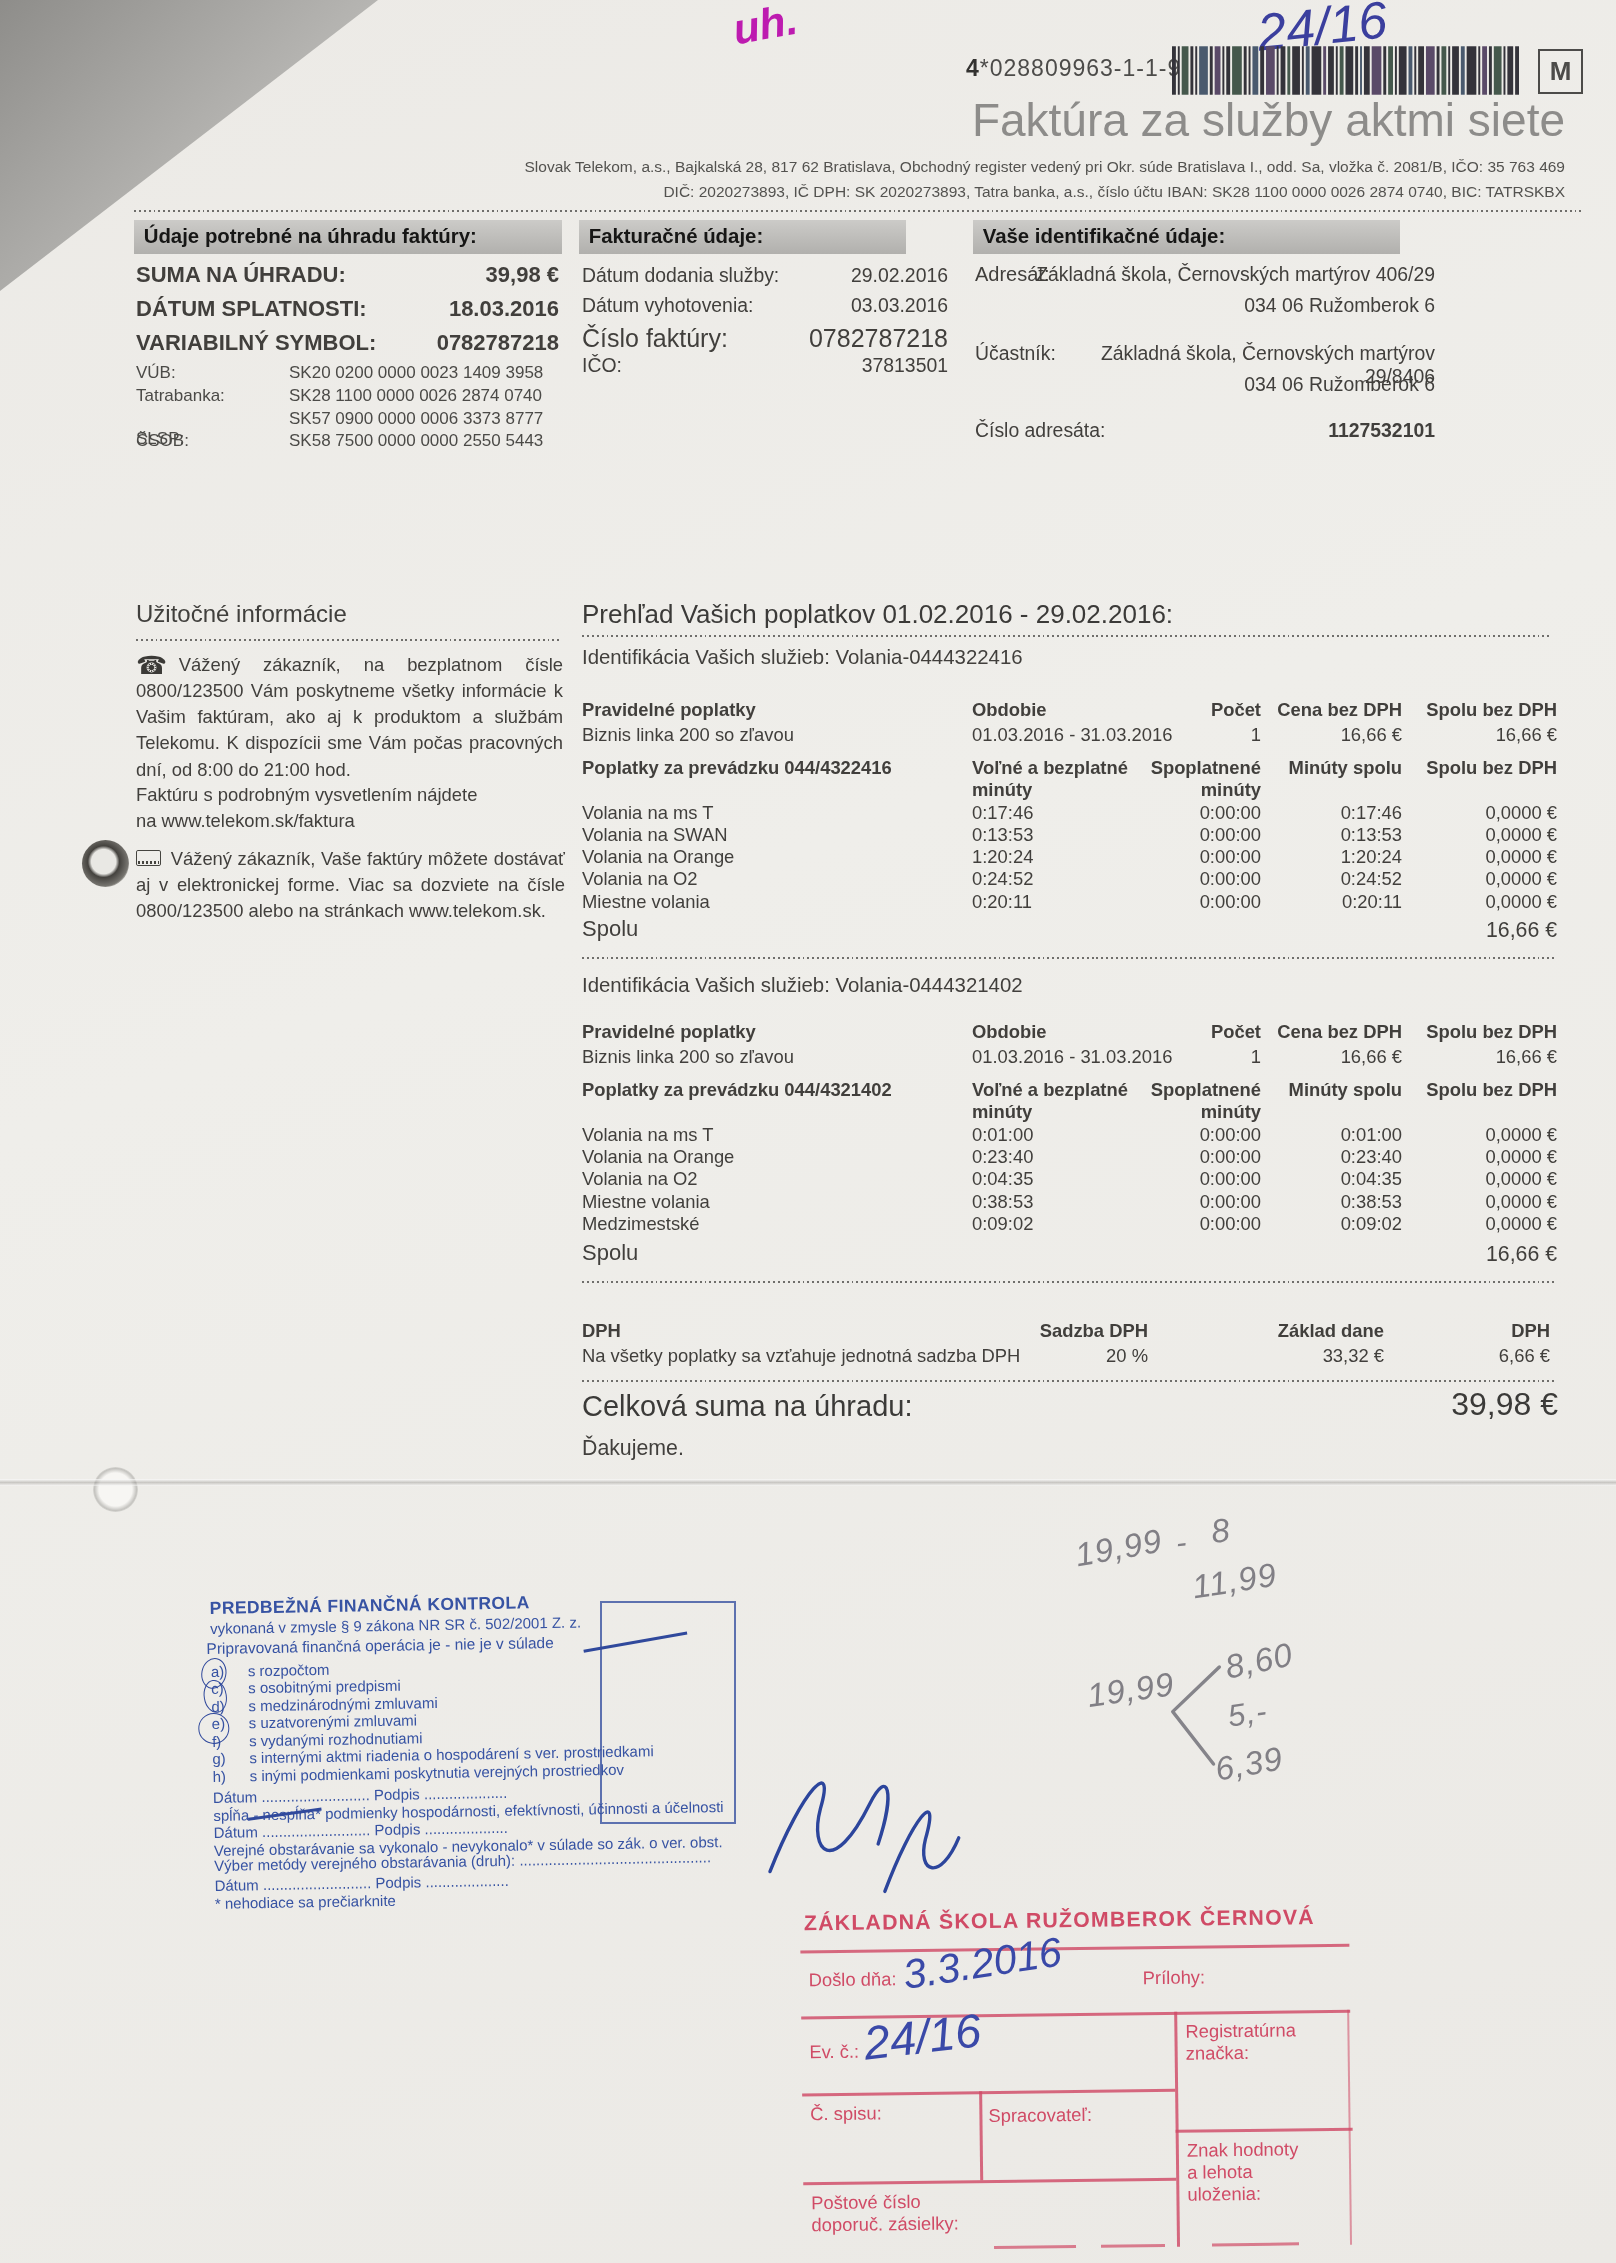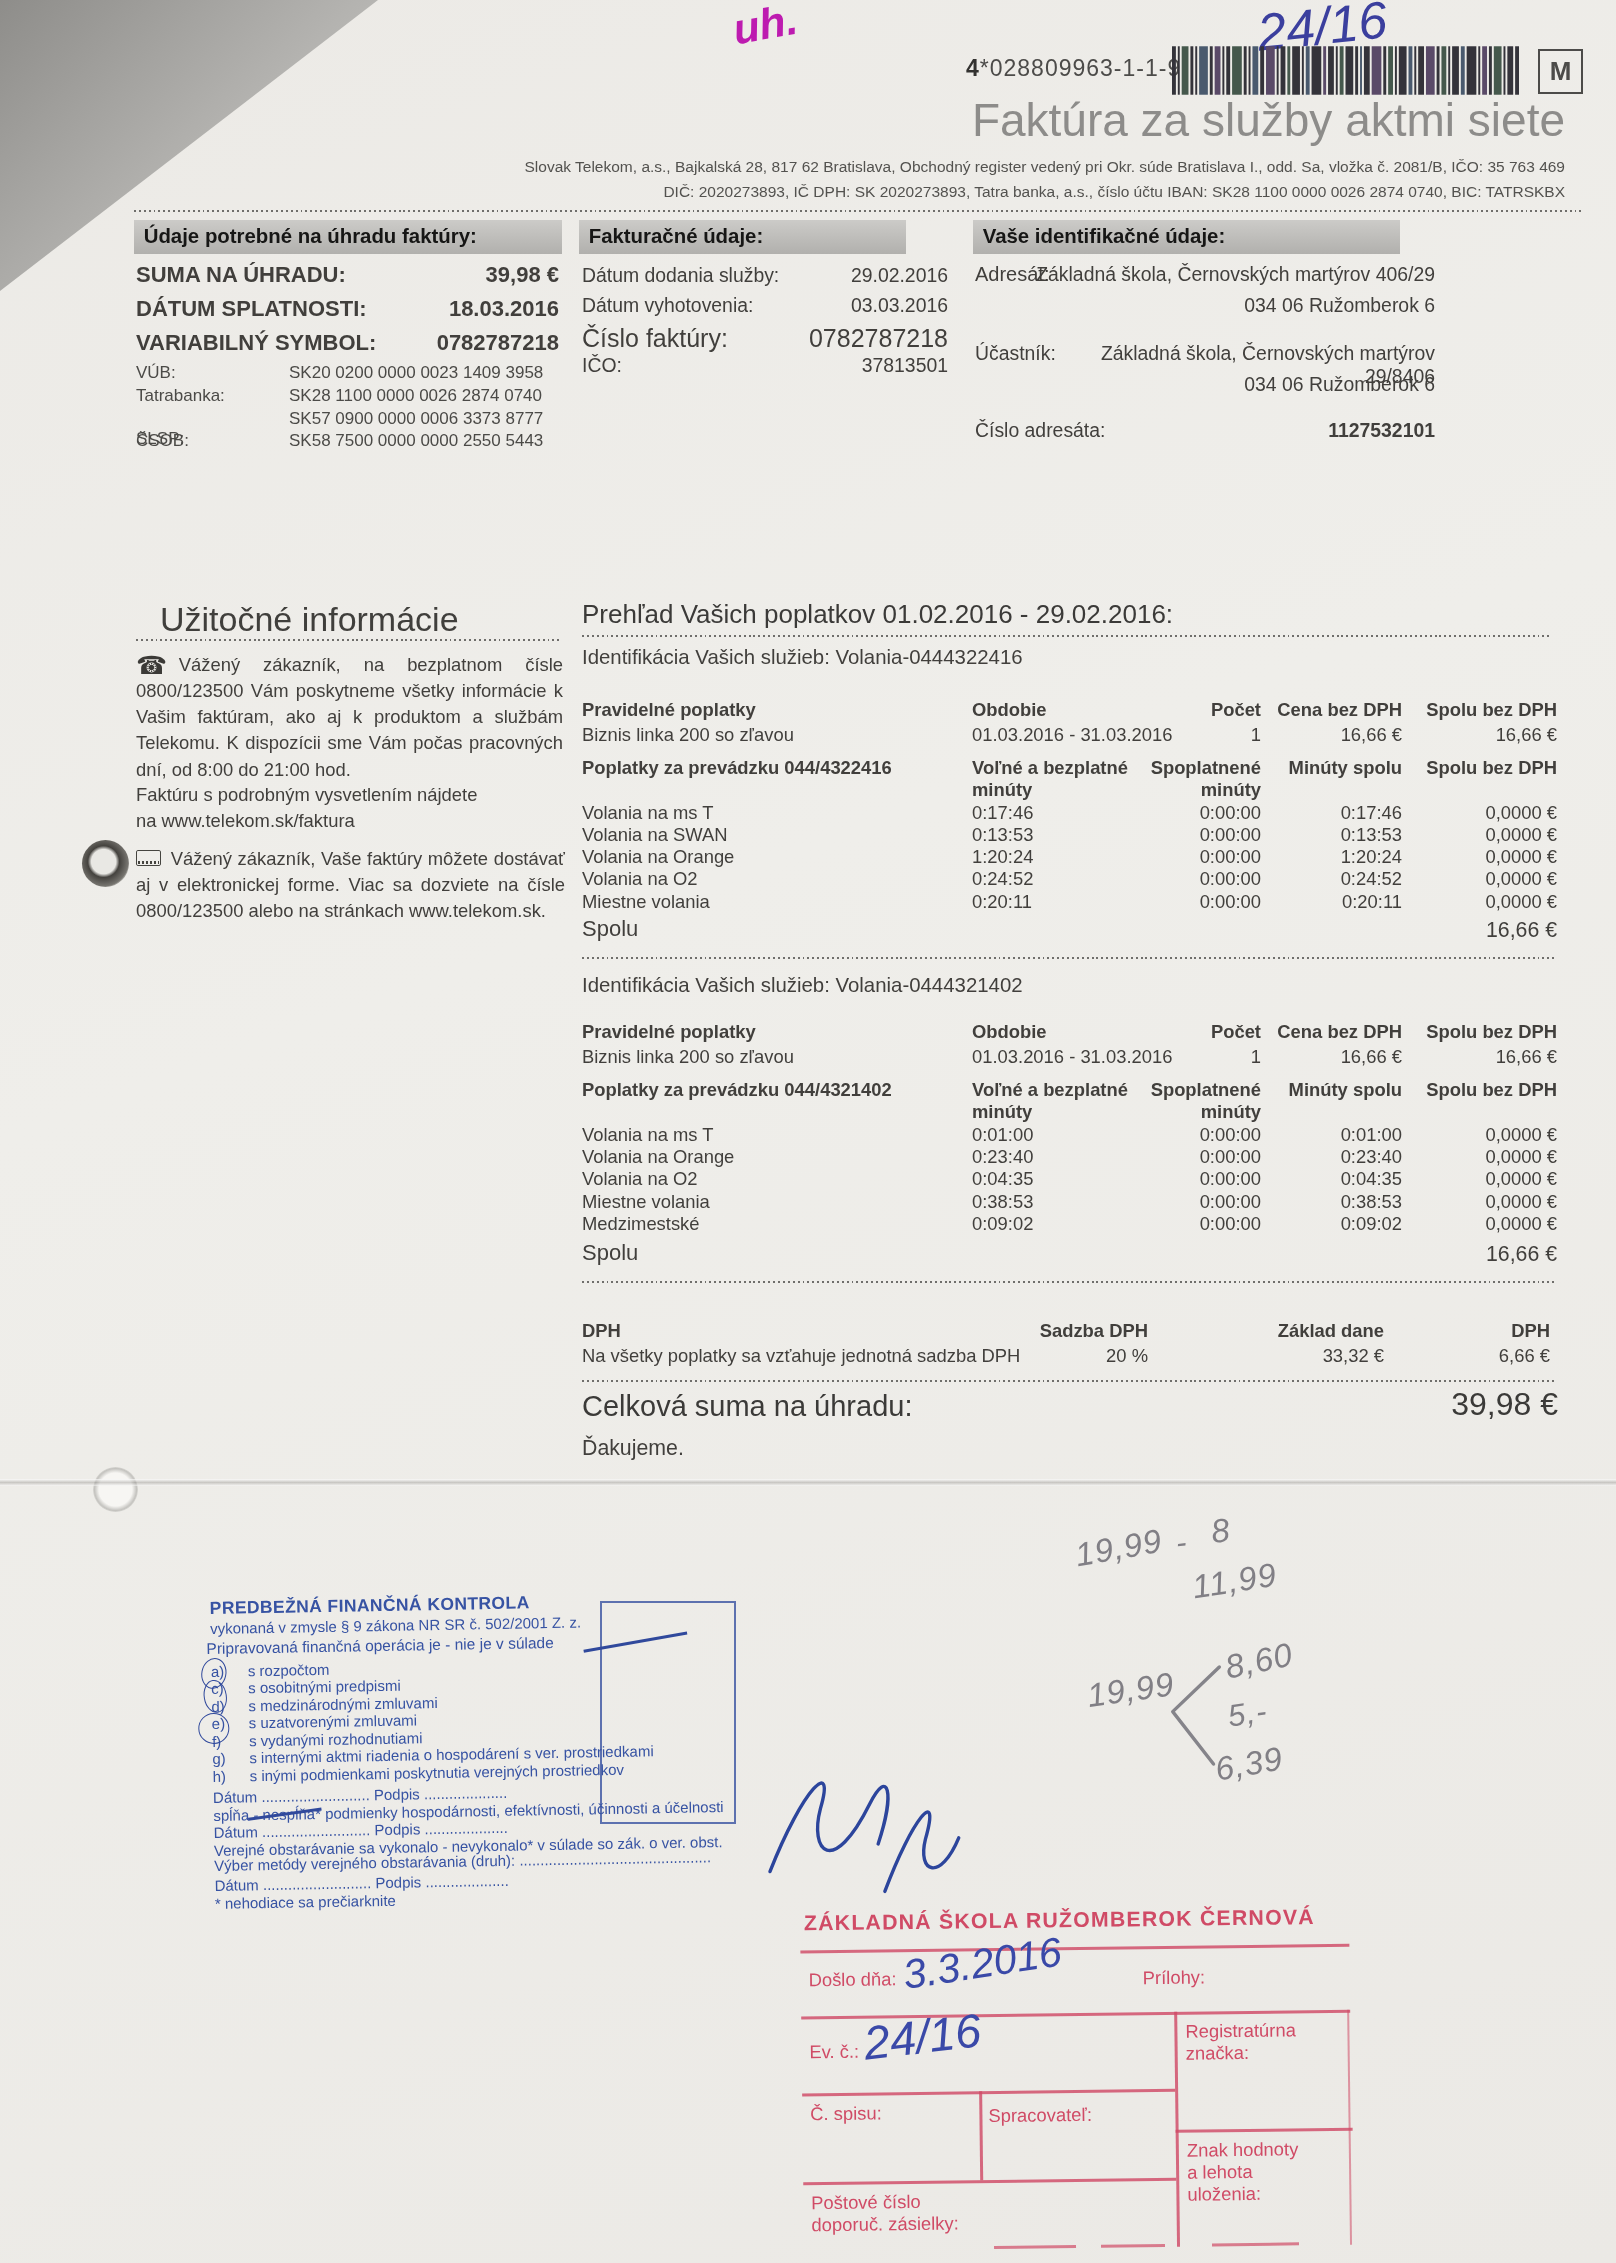--- a/index.html
+++ b/index.html
@@ -165,21 +165,21 @@
 
   <div class="abs" style="left:975px;top:263px;font-size:20px;">Adresát:</div>
   <div class="abs r" style="left:1029px;top:263px;width:406px;font-size:19.4px;">Základná škola, Černovských martýrov 406/29</div>
   <div class="abs r" style="left:1029px;top:294px;width:406px;font-size:19.4px;">034 06 Ružomberok 6</div>
   <div class="abs" style="left:975px;top:342px;font-size:19.4px;">Účastník:</div>
   <div class="abs r" style="left:1029px;top:342px;width:406px;font-size:19.4px;">Základná škola, Černovských martýrov 29/8406</div>
   <div class="abs r" style="left:1029px;top:373px;width:406px;font-size:19.4px;">034 06 Ružomberok 6</div>
   <div class="abs" style="left:975px;top:419px;font-size:19.4px;">Číslo adresáta:</div>
   <div class="abs r b" style="left:1029px;top:419px;width:406px;font-size:19.4px;">1127532101</div>
 
-  <div class="abs" style="left:136px;top:600px;font-size:34px;color:#403f3c;margin-left:24px;">Užitočné informácie</div>
+  <div class="abs" style="left:136px;top:600px;font-size:24px;color:#403f3c;">Užitočné informácie</div>
   <div class="abs dots" style="left:136px;top:639px;width:425px;"></div>
   <div class="abs" style="left:136px;top:652px;width:427px;font-size:18.4px;line-height:1.42;text-align:justify;">
     <span style="float:left;font-size:25px;line-height:1;margin:1px 11.6px 0 0;color:#3b3a37;">☎</span><span>Vážený zákazník, na bezplatnom čísle 0800/123500 Vám poskytneme všetky informácie k Vašim faktúram, ako aj k produktom a službám Telekomu. K dispozícii sme Vám počas pracovných dní, od 8:00 do 21:00 hod.</span>
   </div>
   <div class="abs" style="left:136px;top:784px;font-size:18.4px;">Faktúru s podrobným vysvetlením nájdete</div>
   <div class="abs" style="left:136px;top:810px;font-size:18.4px;">na www.telekom.sk/faktura</div>
   <div class="abs" style="left:136px;top:846px;width:429px;font-size:18.4px;line-height:1.42;text-align:justify;">
     <span class="pcicon" style="float:left;margin:3.9px 9.7px 0 0;"></span><span>Vážený zákazník, Vaše faktúry môžete dostávať aj v elektronickej forme. Viac sa dozviete na čísle 0800/123500 alebo na stránkach www.telekom.sk.</span>
   </div>
 

